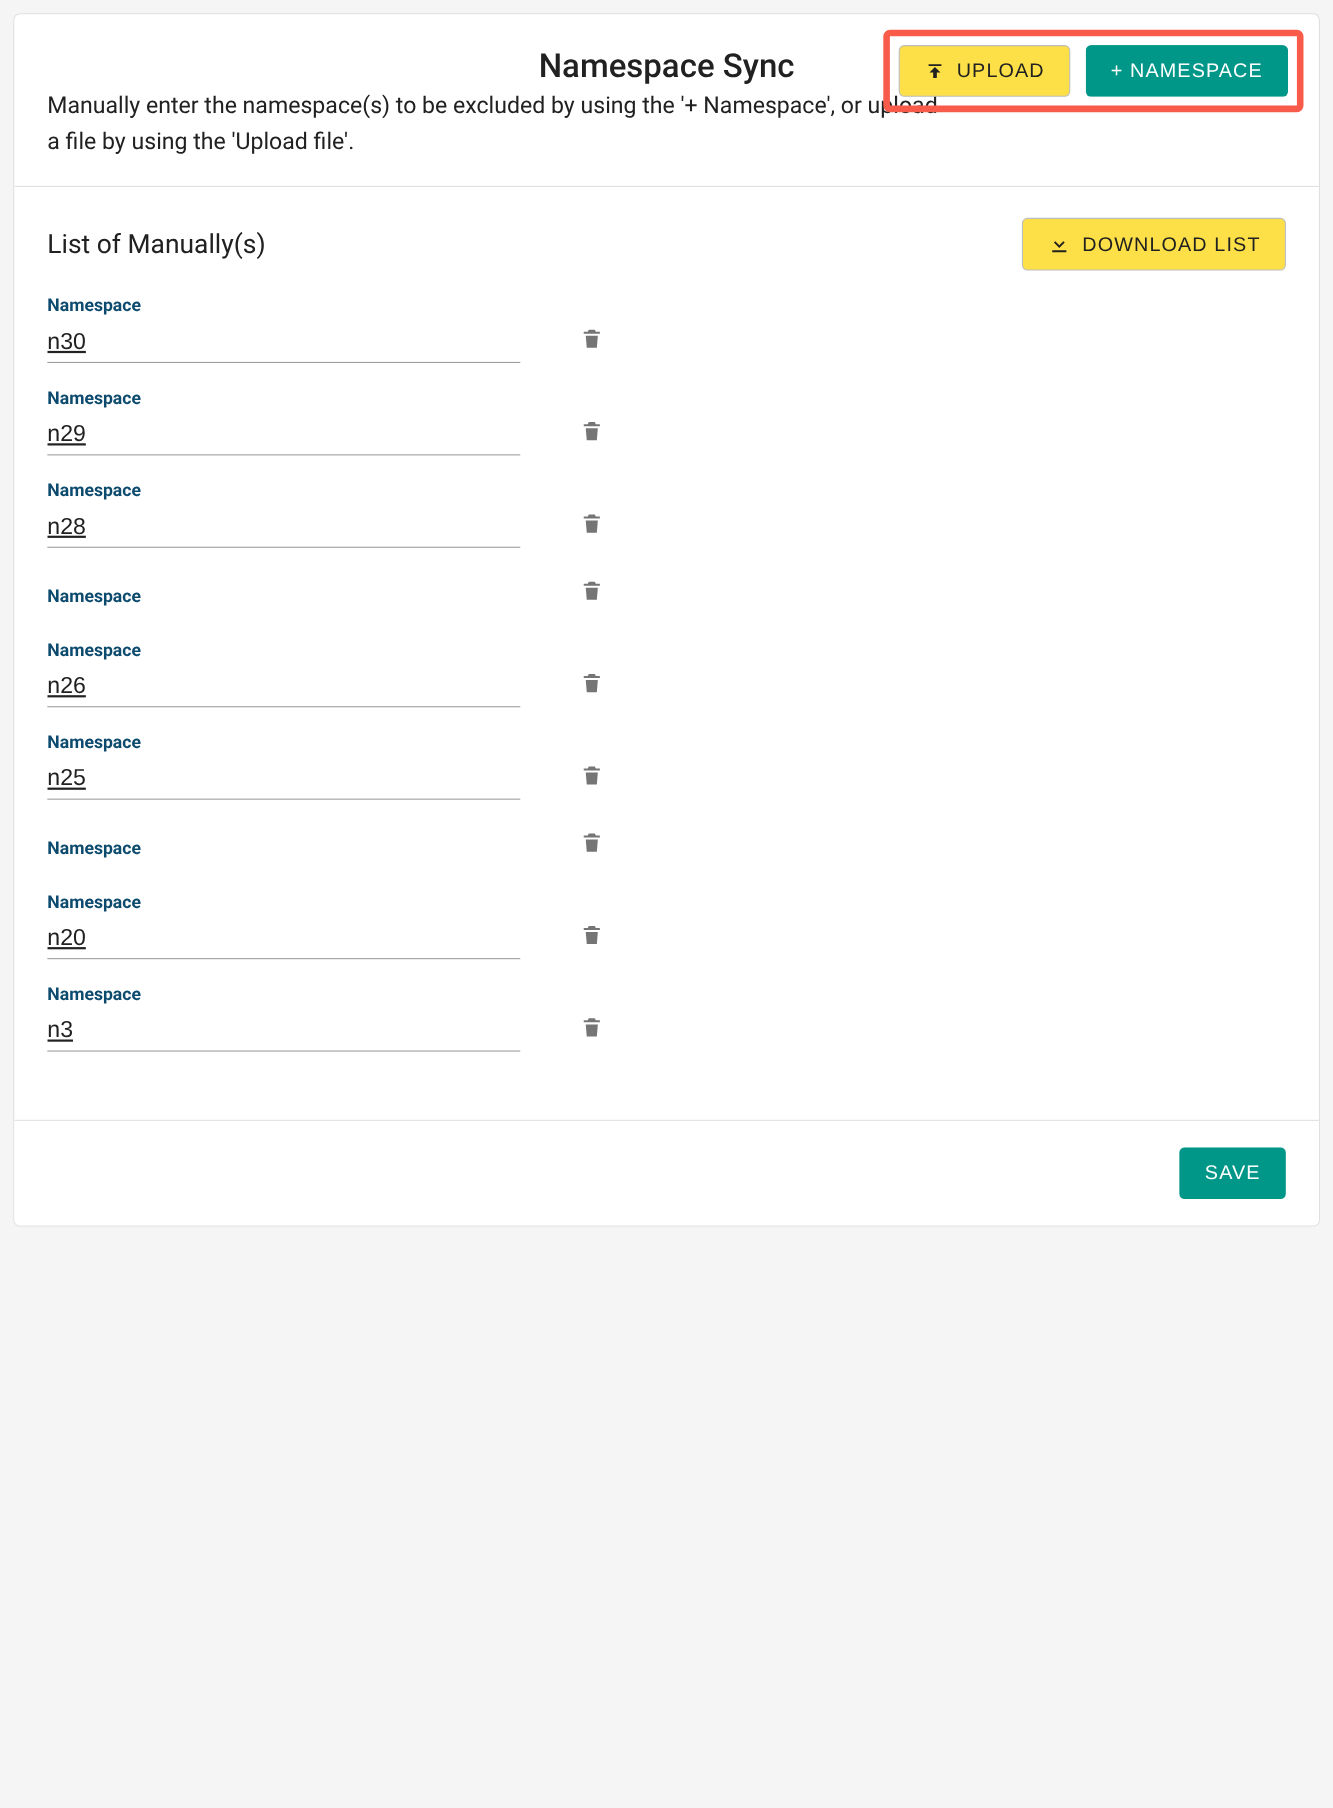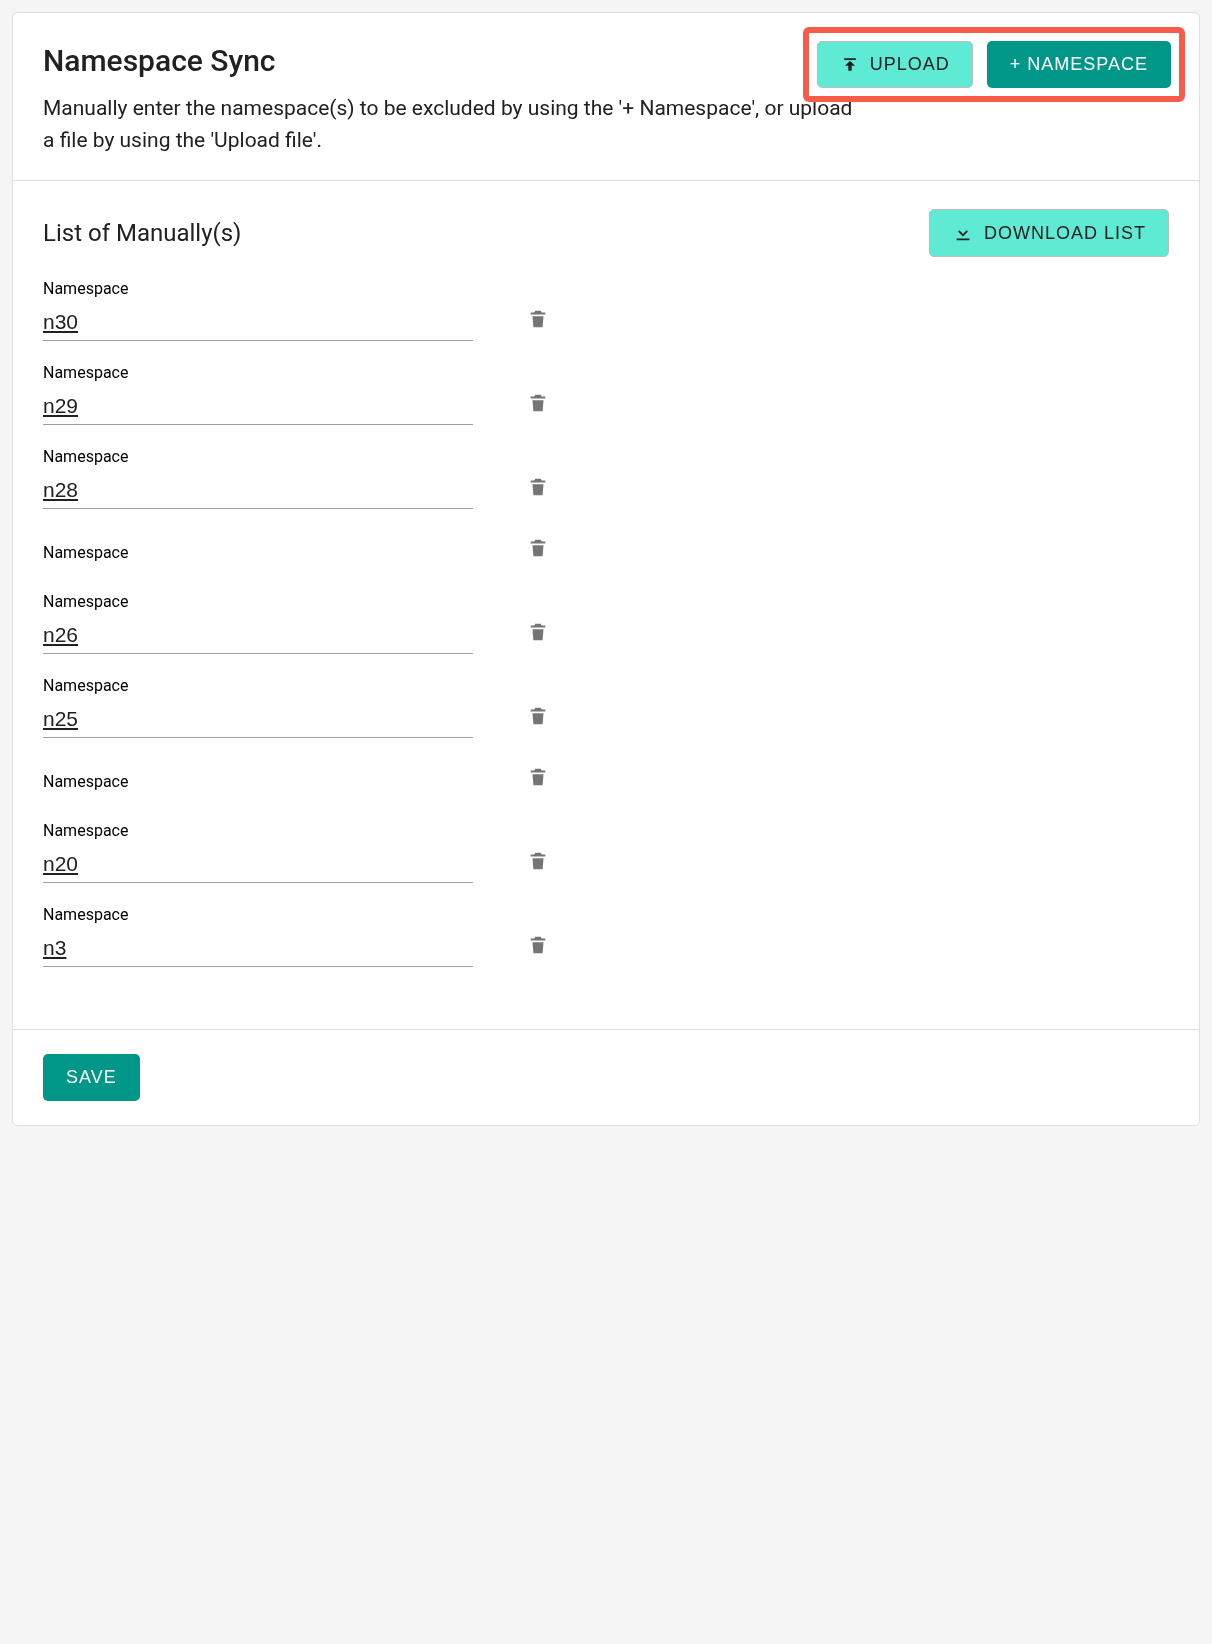--- a/index.html
+++ b/index.html
@@ -18,23 +18,23 @@
       border-radius: 6px;
       overflow: hidden;
     }
     .header-section {
       padding: 30px 30px 24px 30px;
       border-bottom: 1px solid #e0e0e0;
       position: relative;
     }
     .header-top {
       display: flex;
-      justify-content: flex-start;
+      justify-content: center;
       align-items: flex-start;
-      margin-bottom: 15px;
+      margin-bottom: 4px;
     }
     .page-title {
       font-size: 30px;
       font-weight: 500;
       color: #212121;
     }
     .highlight-box {
       position: absolute;
       top: 14px;
       right: 14px;
@@ -53,21 +53,21 @@
       padding: 12px 22px;
       font-size: 18px;
       font-weight: 500;
       letter-spacing: 1px;
       border-radius: 5px;
       cursor: pointer;
       border: 1px solid transparent;
       white-space: nowrap;
     }
     .btn-outline {
-      background: #5eead4;
+      background: #fde047;
       border: 1px solid #bdbdbd;
       color: #212121;
     }
     .btn-primary {
       background: #009688;
       color: #ffffff;
     }
     .description {
       font-size: 21px;
       color: #212121;
@@ -92,23 +92,24 @@
       display: flex;
       align-items: flex-end;
       gap: 50px;
       margin-bottom: 22px;
     }
     .namespace-field {
       width: 430px;
     }
     .field-label {
       font-size: 16px;
-      color: #000000;
+      color: #0c4a6e;
       margin-bottom: 8px;
       display: block;
+      font-weight: bold;
     }
     .field-input {
       width: 100%;
       border: none;
       border-bottom: 1px solid #9e9e9e;
       font-size: 21px;
       color: #212121;
       padding: 4px 0 6px 0;
       outline: none;
       background: transparent;
@@ -124,21 +125,21 @@
     }
     .trash-btn svg {
       width: 22px;
       height: 26px;
       fill: #757575;
     }
     .footer-section {
       border-top: 1px solid #e0e0e0;
       padding: 24px 30px;
       display: flex;
-      justify-content: flex-start;
+      justify-content: flex-end;
       background: #fff;
     }
     .icon-upload {
       width: 20px;
       height: 20px;
     }
     .icon-download {
       width: 22px;
       height: 22px;
     }

